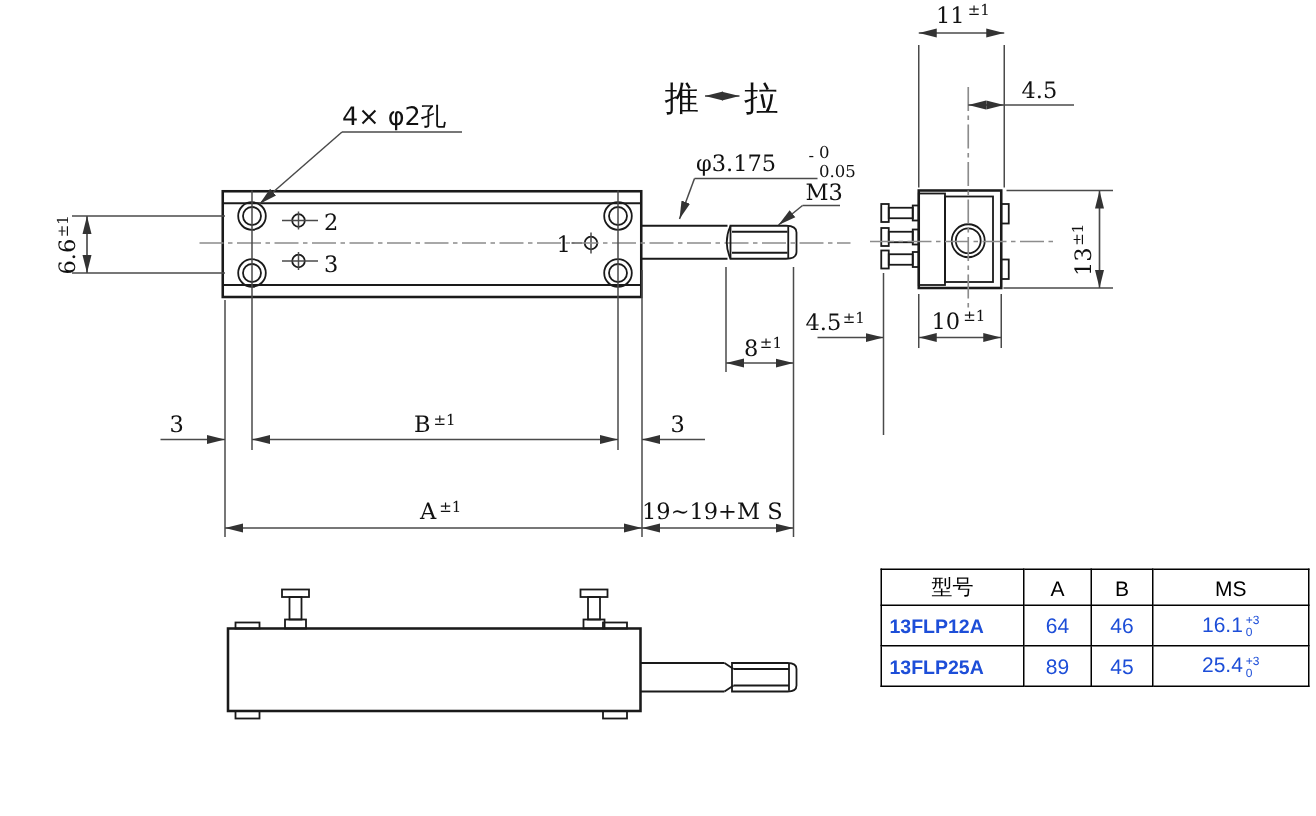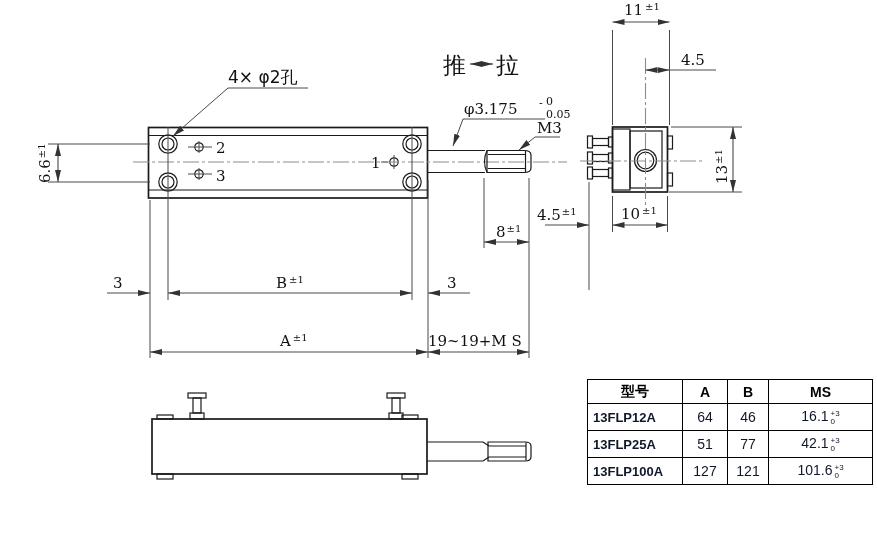--- a/index.html
+++ b/index.html
@@ -13,22 +13,22 @@
   .cl{stroke:#8c8c8c;stroke-width:1.1;fill:none;stroke-dasharray:16 3 3 3;}
   text.d{font-family:"DejaVu Serif",serif;font-size:15px;fill:#111;}
   text.s{font-family:"DejaVu Serif",serif;font-size:11px;fill:#111;}
   text.cjk{font-family:"DejaVu Sans",sans-serif;fill:#111;}
   tspan.tol{font-size:10px;}
   
   .spec-table{position:absolute;left:587px;top:379px;width:285px;
       font-family:"Liberation Sans",sans-serif;}
   .spec-table table{border-collapse:collapse;width:285px;table-layout:fixed;}
   .spec-table table,.spec-table th,.spec-table td{border:1.6px solid #000;}
-  .spec-table th{height:23px;font-size:14px;font-weight:bold;text-align:center;padding:0;}
-  .spec-table td{height:26px;font-size:14px;text-align:center;padding:0;color:#0f172a;}
+  .spec-table th{height:23px;font-size:14px;font-weight:normal;text-align:center;padding:0;}
+  .spec-table td{height:26px;font-size:14px;text-align:center;padding:0;color:#1d4ed8;}
   .spec-table td.model{font-weight:bold;text-align:left;padding-left:5px;font-size:13px;}
   .stk{display:inline-flex;flex-direction:column;vertical-align:middle;
        font-size:8px;line-height:8px;margin-left:2px;text-align:left;}
 </style>
 </head>
 <body>
 
 <div id="page">
 <svg width="877" height="544" viewBox="0 0 877 544">
   <defs>
@@ -242,32 +242,23 @@
         <td class="model">13FLP12A</td>
         <td>64</td>
         <td>46</td>
         <td class="ms"><span>16.1</span><span class="stk">
                 <span>+3</span>
                 <span>0</span>
               </span></td>
       </tr>
       <tr>
         <td class="model">13FLP25A</td>
-        <td>51</td>
-        <td>77</td>
-        <td class="ms"><span>42.1</span><span class="stk">
-                <span>+3</span>
-                <span>0</span>
-              </span></td>
-      </tr>
-      <tr>
-        <td class="model">13FLP100A</td>
-        <td>127</td>
-        <td>121</td>
-        <td class="ms"><span>101.6</span><span class="stk">
+        <td>89</td>
+        <td>45</td>
+        <td class="ms"><span>25.4</span><span class="stk">
                 <span>+3</span>
                 <span>0</span>
               </span></td>
       </tr>
     </tbody>
   </table>
 </div>
 </div>
 
 </body></html>

